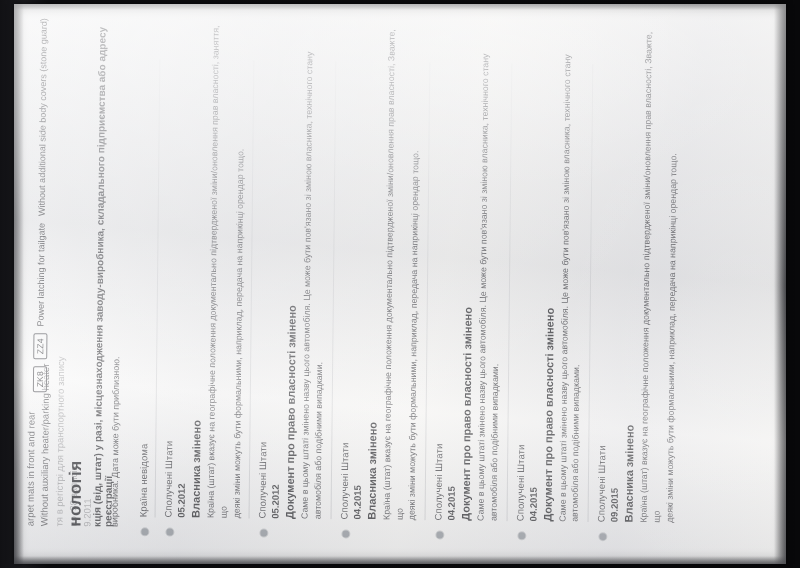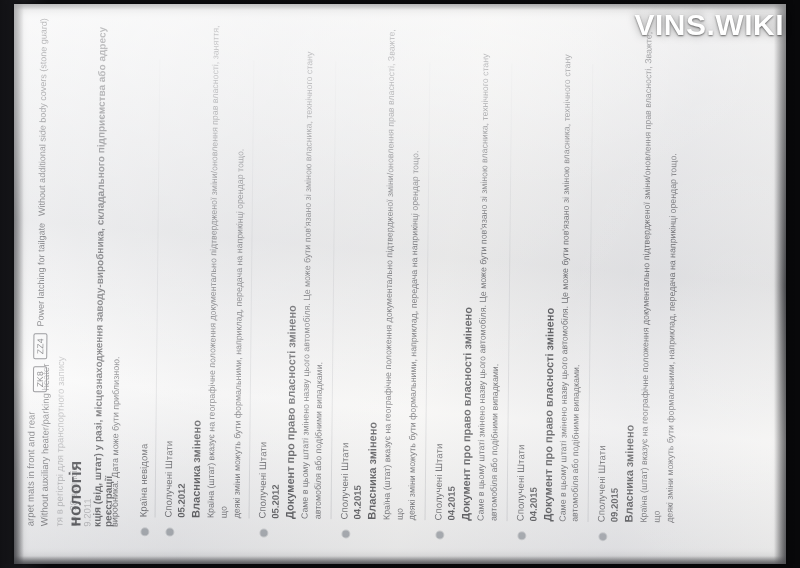--- a/index.html
+++ b/index.html
@@ -322,14 +322,13 @@
       </div>
     </div>
 
     <div class="glare"></div>
     <div class="sheet-edge-left"></div>
     <div class="sheet-edge-right"></div>
     <div class="sheet-edge-top"></div>
     <div class="sheet-edge-bottom"></div>
   </div>
 
-  <div class="watermark">VINS.WIKI</div>
 </div>
 
 </body></html>

